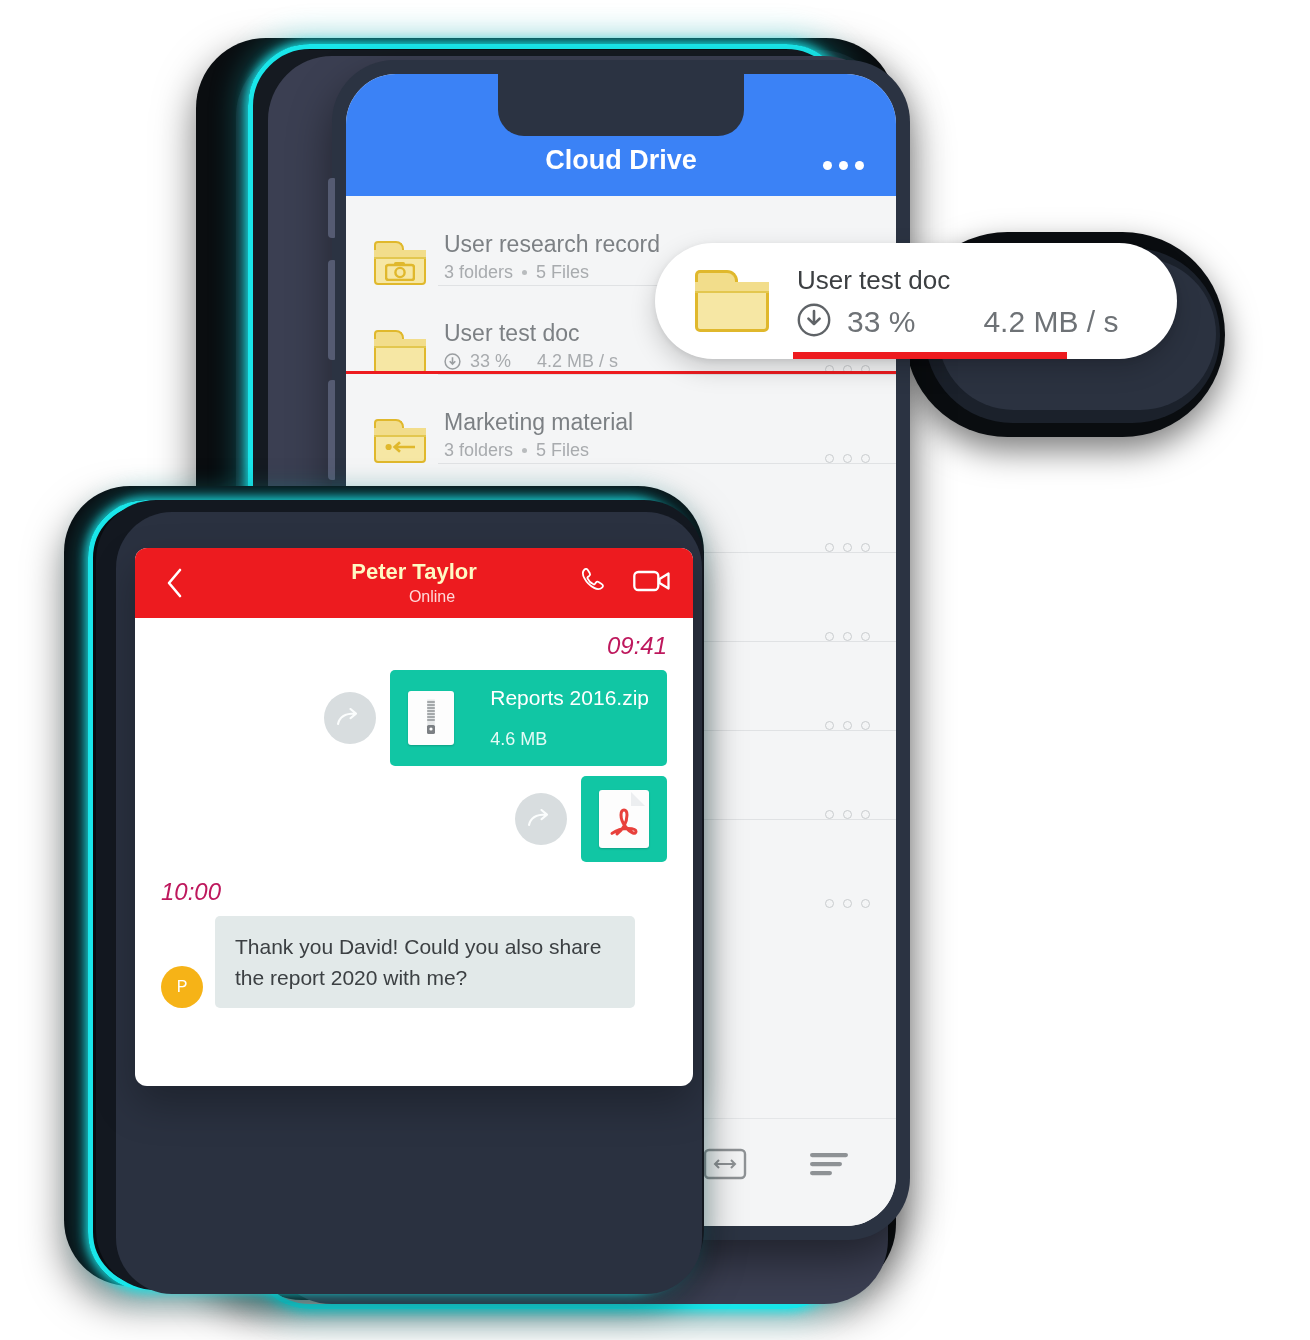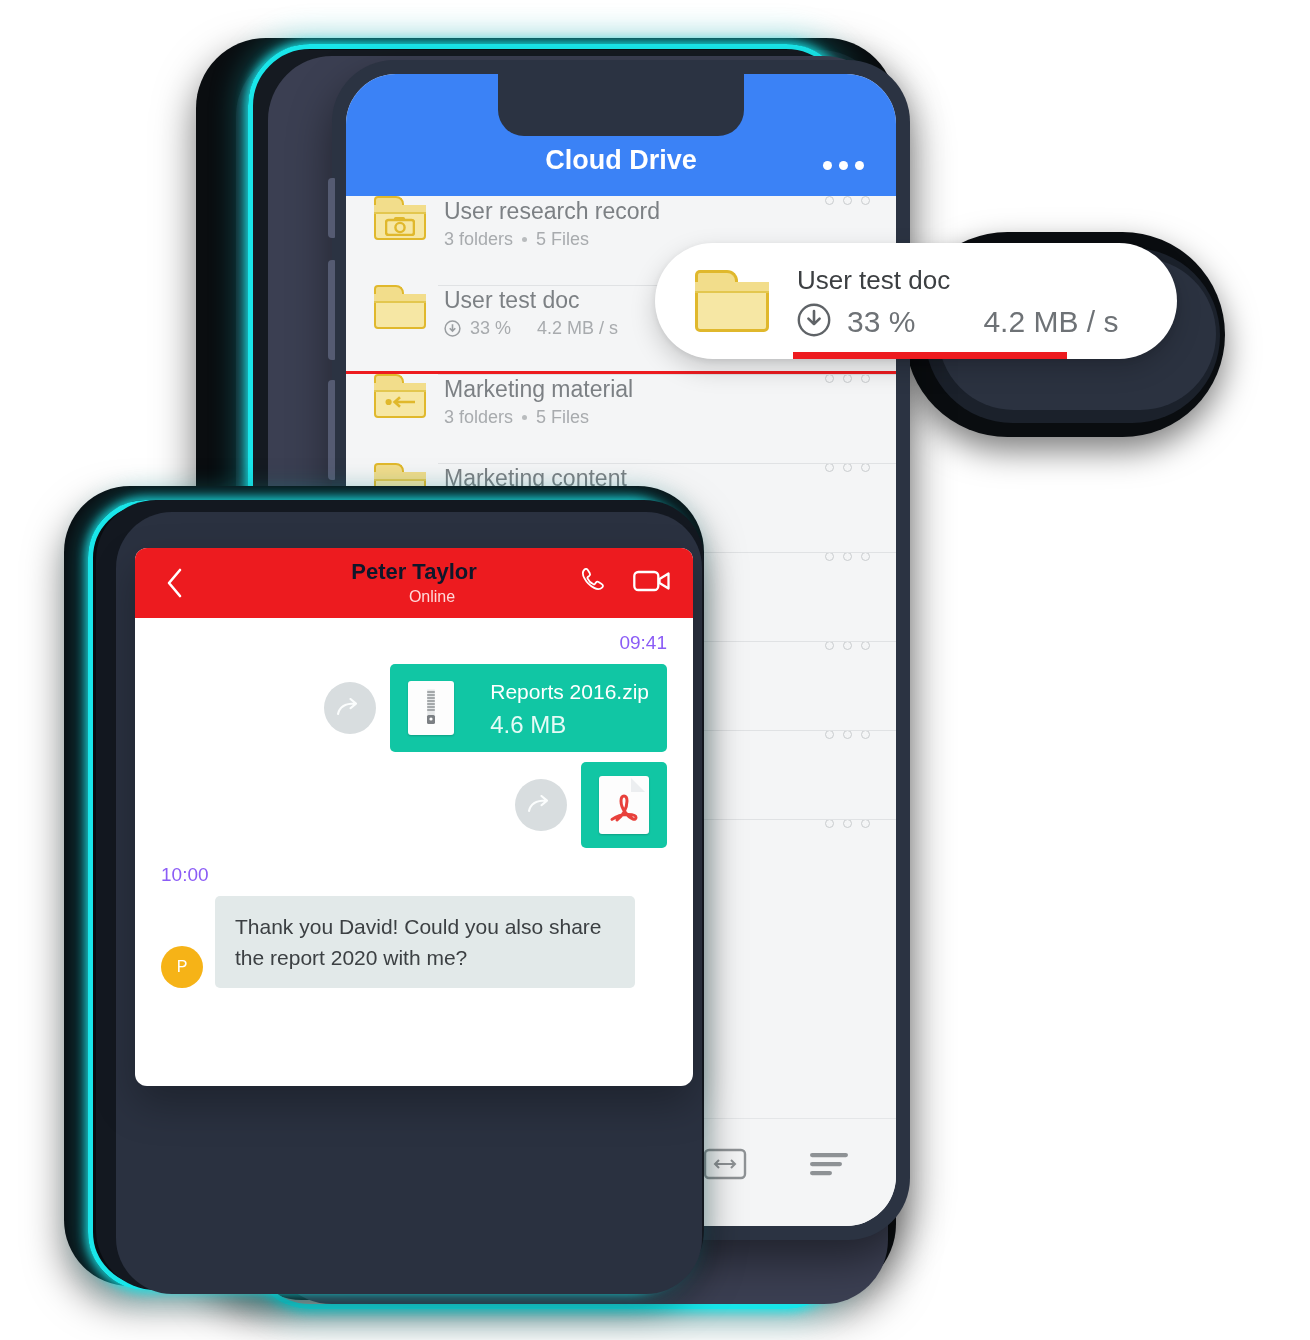--- a/index.html
+++ b/index.html
@@ -96,21 +96,21 @@
   }
   .appbar .title{ color:#fff; font-size:27px; font-weight:bold; }
   .appbar .dots{
     position:absolute; right:32px; bottom:26px; display:flex; gap:7px;
   }
   .appbar .dots i{ width:9px;height:9px;border-radius:50%;background:#fff;display:block;}
 
   
   .list{ background:#f4f5f6; }
   .row{
-    position:relative; height:89px; display:flex; align-items:flex-start;
+    position:relative; height:89px; display:flex; align-items:flex-end;
     padding:0 26px 0 28px; background:#f4f5f6;
   }
   .row + .row::before{
     content:""; position:absolute; left:92px; right:0; top:0; height:1px;
     background:#e0e2e4;
   }
   .fol{ width:52px; height:44px; flex:0 0 52px; position:relative; margin-right:18px;}
   .fol .tab{
     position:absolute; left:0; top:0; width:30px; height:11px;
     background:#f2dd8b; border:2px solid #e0b82c;
@@ -189,35 +189,35 @@
     position:absolute; left:135px; top:548px; width:558px; height:538px;
     background:#ffffff; border-radius:12px; overflow:hidden; z-index:50;
     box-shadow:0 18px 40px rgba(0,0,0,.28);
   }
   .chatbar{
     position:relative; height:70px; background:#ed1b1f;
     display:flex; align-items:center; padding:0 22px;
   }
   .chatbar .back{ width:34px; height:44px; display:flex; align-items:center; justify-content:center;}
   .chatbar .who{ position:absolute; left:0; right:0; text-align:center; pointer-events:none;}
-  .chatbar .who .n{ color:#0f172a; font-size:22px; font-weight:bold; line-height:28px;}
+  .chatbar .who .n{ color:#fef9c3; font-size:22px; font-weight:bold; line-height:28px;}
   .chatbar .who .s{ color:#ffd9d9; font-size:16px; line-height:22px;padding-left:36px;}
   .chatbar .acts{ margin-left:auto; display:flex; gap:26px; align-items:center; z-index:2;}
 
   .msgs{ padding:14px 26px 0; }
-  .tstamp{ font-size:19px; color:#8b5cf6; }
+  .tstamp{ font-size:24px; color:#be185d;font-style:italic; }
   .tstamp.r{ text-align:right; }
   .mrow{ display:flex; align-items:center; gap:14px; margin:10px 0 6px;}
   .mrow.out{ justify-content:flex-end; }
   .fwd{ width:52px;height:52px;border-radius:50%;background:#d8dddf;
         display:flex;align-items:center;justify-content:center; flex:0 0 52px;}
   .bub{ background:#11c6a4; border-radius:5px; padding:14px 18px;
         display:flex; align-items:center; gap:36px; }
   .bub .fname{ color:#fff; font-size:21px; line-height:28px;}
-  .bub .fsize{ color:#e5fbf6; font-size:24px; line-height:26px; margin-top:6px;}
+  .bub .fsize{ color:#e5fbf6; font-size:18px; line-height:26px; margin-top:14px;}
   .zipico{ width:46px;height:54px;background:#fdfdfd;border-radius:3px;flex:0 0 46px;
            display:flex;align-items:center;justify-content:center;
            box-shadow:0 1px 2px rgba(0,0,0,.2);}
   .pdfico{ width:50px;height:58px;background:#fdfdfd;border-radius:3px;flex:0 0 50px;
            display:flex;align-items:center;justify-content:center;
            box-shadow:0 1px 2px rgba(0,0,0,.2); position:relative;}
   .avatar{ width:42px;height:42px;border-radius:50%;background:#f6b317;
            color:#fff;font-size:16px;display:flex;align-items:center;justify-content:center;
            flex:0 0 42px; align-self:flex-end;}
   .graybub{ background:#e2e9e9; border-radius:5px; padding:15px 20px;

